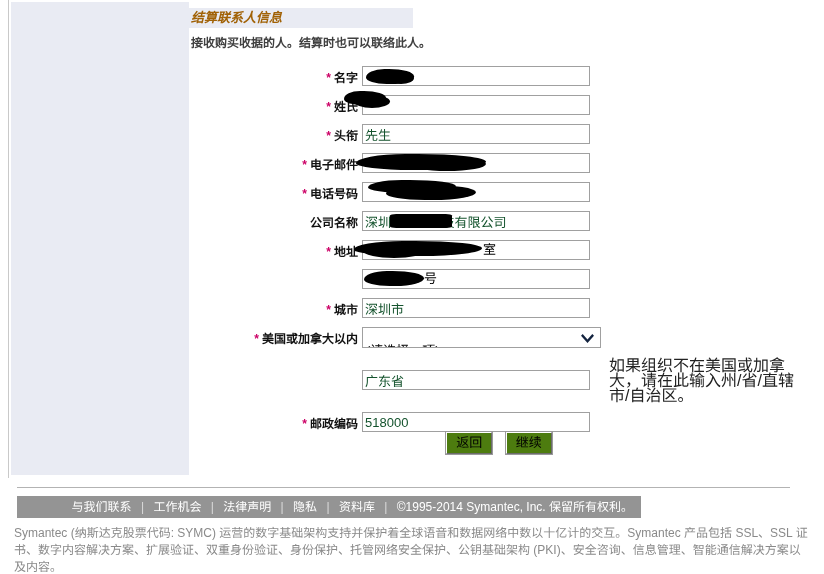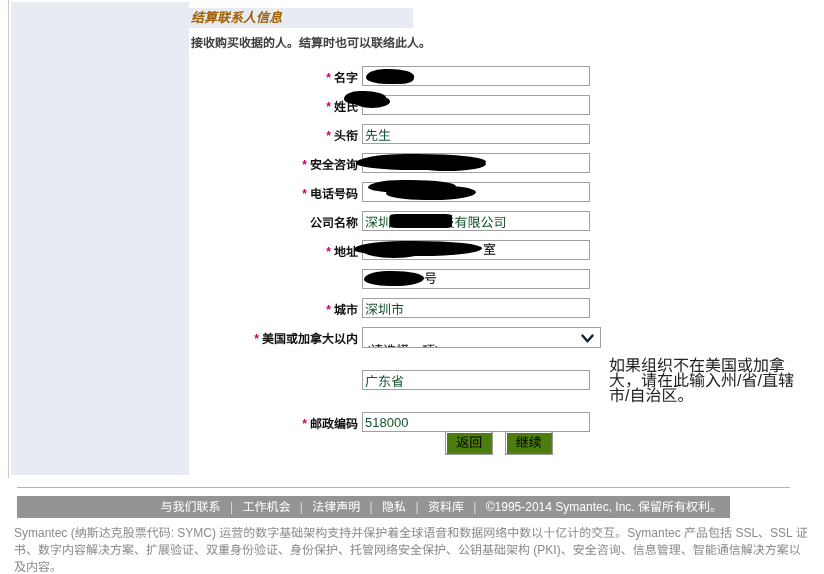--- a/index.html
+++ b/index.html
@@ -202,21 +202,21 @@
     left: 17px;
     top: 487px;
     width: 773px;
     height: 0;
     border-top: 1px solid #b3b3b3;
   }
   #footer-bar {
     position: absolute;
     left: 17px;
     top: 496px;
-    width: 713px;
+    width: 624px;
     height: 22px;
     background: #949494;
     text-align: right;
     line-height: 22px;
     padding-right: 0px;
     box-sizing: border-box;
   }
   #footer-bar .fl {
     color: #ffffff;
     font-size: 12px;
@@ -301,21 +301,21 @@
           </span>
         </td>
         <td class="cell-note"></td>
       </tr>
       <tr class="row-spacer">
           <td colspan="3"></td>
         </tr>
 
       <tr>
         <td class="cell-label">
-          <span class="req-star">*</span><span>安全咨询</span>
+          <span class="req-star">*</span><span>电子邮件</span>
         </td>
         <td class="cell-field">
           <span class="field-wrap">
             <input class="txt" type="text" value="" style="">
             <span class="redact" style="left:-6px;top:1px;width:130px;height:16px;"></span>
             <span class="redact" style="left:46px;top:4px;width:78px;height:14px;border-radius:50%;"></span>
           </span>
         </td>
         <td class="cell-note"></td>
       </tr>

